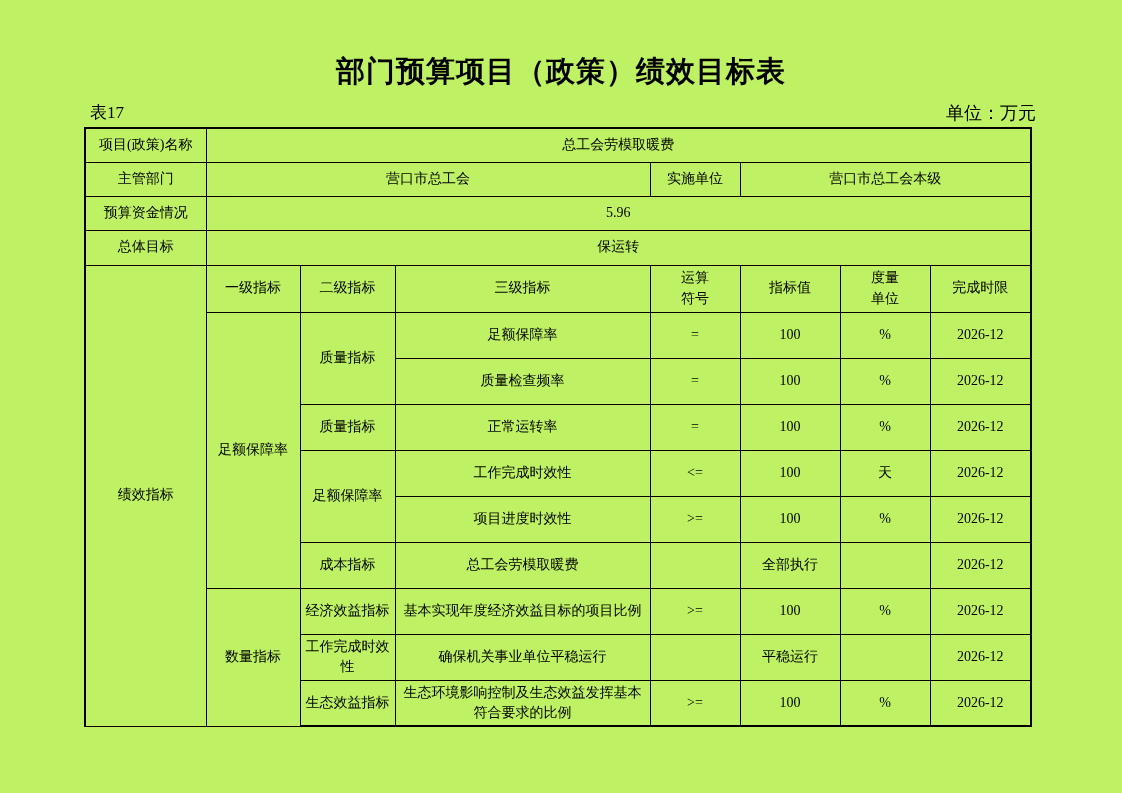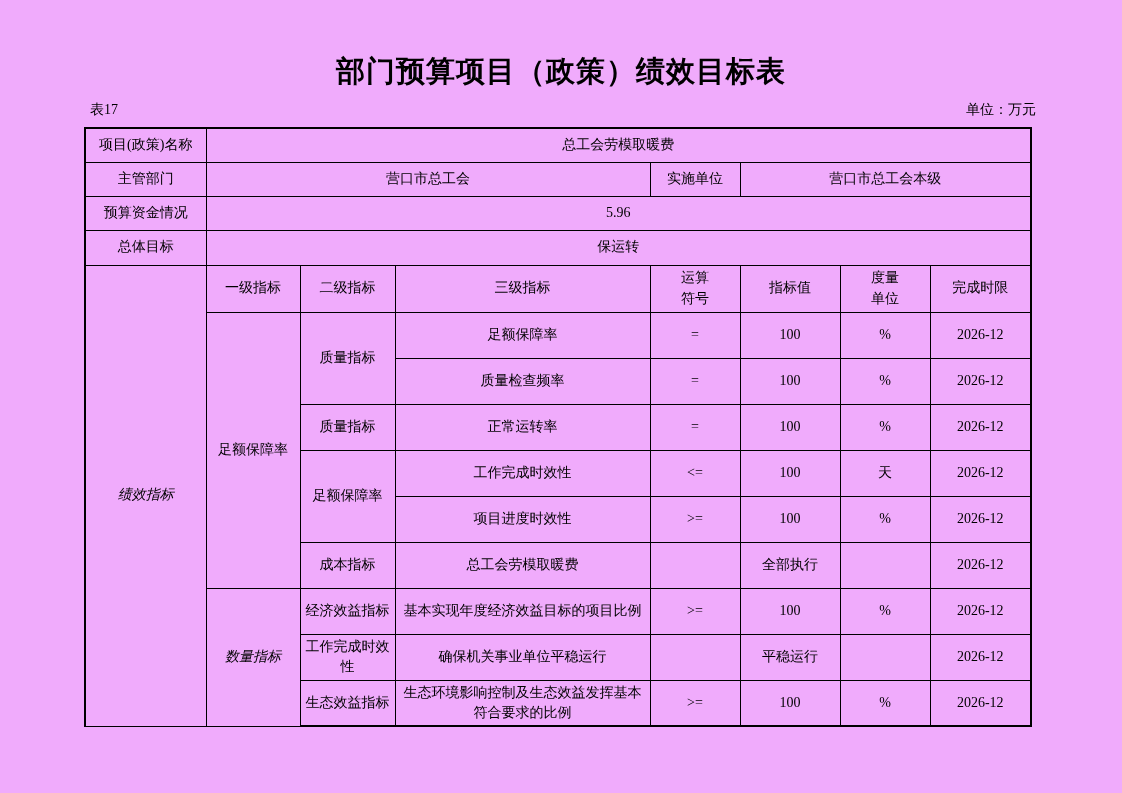--- a/index.html
+++ b/index.html
@@ -1,46 +1,46 @@
 <!DOCTYPE html>
 <html><head>
 <meta charset="utf-8">
 <style>
   * { margin: 0; padding: 0; box-sizing: border-box; }
   html, body { background: #888; }
   .page {
     position: relative;
     width: 1122px;
     height: 793px;
-    background: #f0abfc;
+    background: #bef264;
     font-family: "Liberation Serif", "DejaVu Serif", serif;
     color: #000;
     overflow: hidden;
   }
   .title {
     position: absolute;
     top: 52px;
     left: 0;
     width: 100%;
     text-align: center;
     font-size: 29px;
     font-weight: bold;
     letter-spacing: 1px;
   }
   .table-no {
     position: absolute;
     top: 101px;
     left: 90px;
-    font-size: 14px;
+    font-size: 17px;
   }
   .unit-note {
     position: absolute;
     top: 101px;
     right: 86px;
-    font-size: 14px;
+    font-size: 18px;
     margin-left: 12px;
   }
   table.main {
     position: absolute;
     left: 84px;
     top: 127px;
     width: 946px;
     border-collapse: collapse;
     table-layout: fixed;
     border: 2px solid #000;
@@ -55,21 +55,21 @@
     line-height: 1.45;
     overflow: hidden;
   }
   tr.hinfo  { height: 34px; }
   tr.hinfo2 { height: 35px; }
   tr.hhdr   { height: 47px; }
   tr.hdata  { height: 46px; }
   td.al { text-align: left;  padding-left: 5px; }
   td.ar { text-align: right; padding-right: 6px; margin-left: 44px; }
   td.pre { white-space: pre-line; }
-  td.open { border-bottom: none; font-style: italic; }
+  td.open { border-bottom: none; }
   tr.lastrow td.closed { border-bottom: 2px solid #000; }
   td.section-cell {
     padding-top: 188px; 
     border-bottom: none;
   }
   td.l1-benefit {
     padding-top: 46px; 
     border-bottom: none;
   }
 </style>

